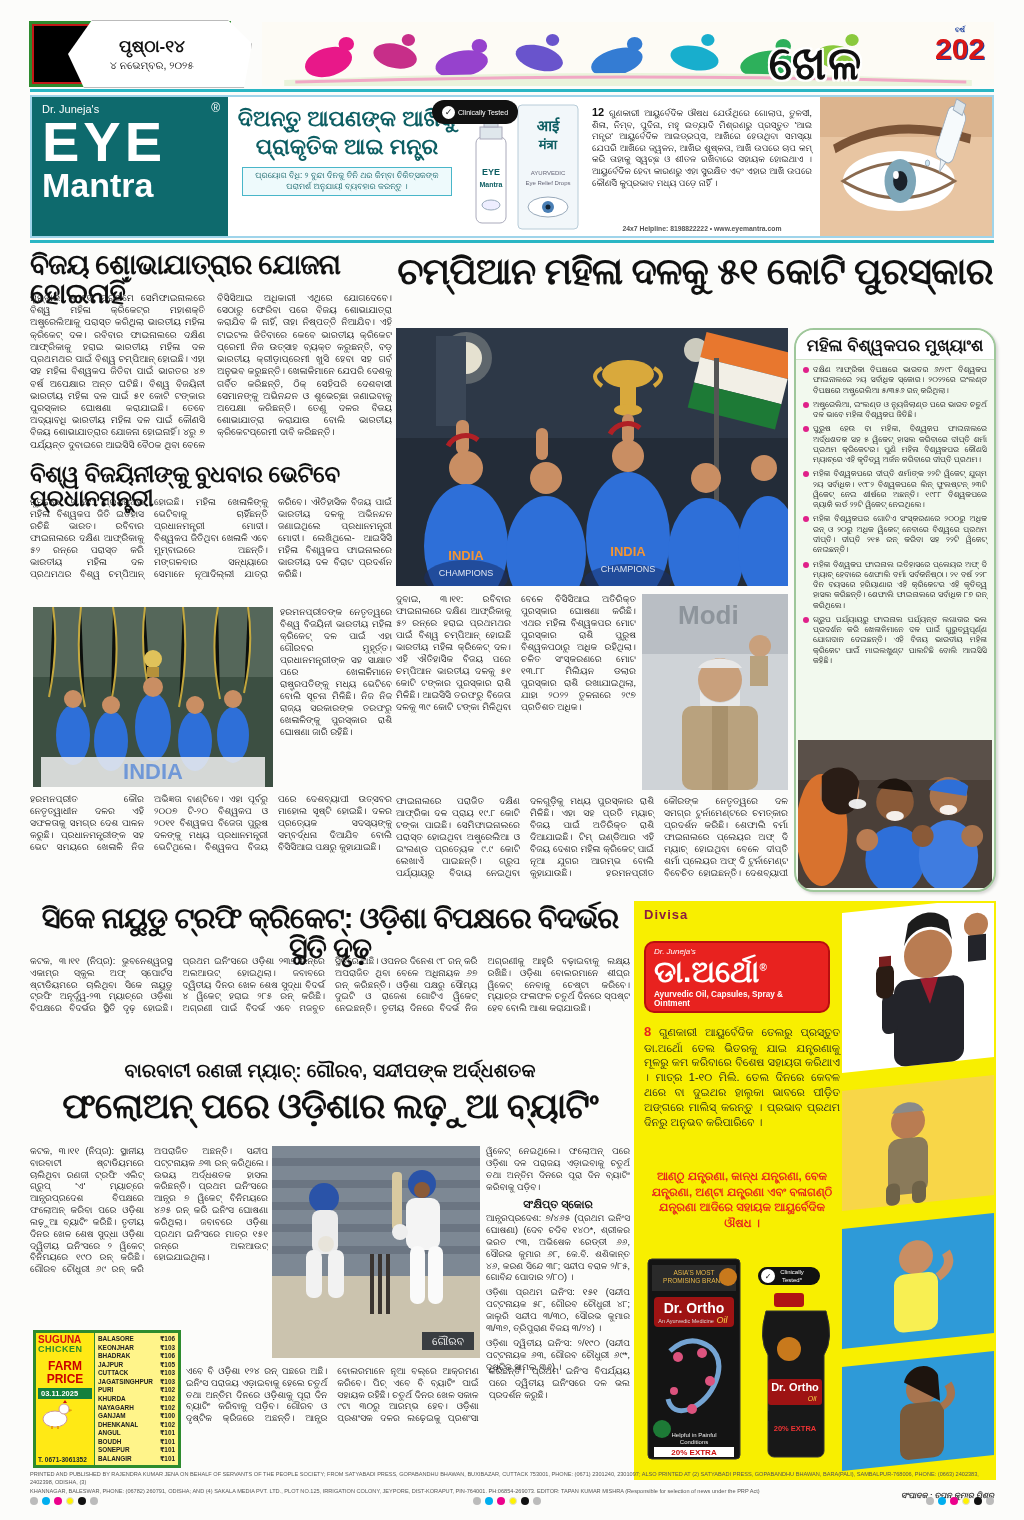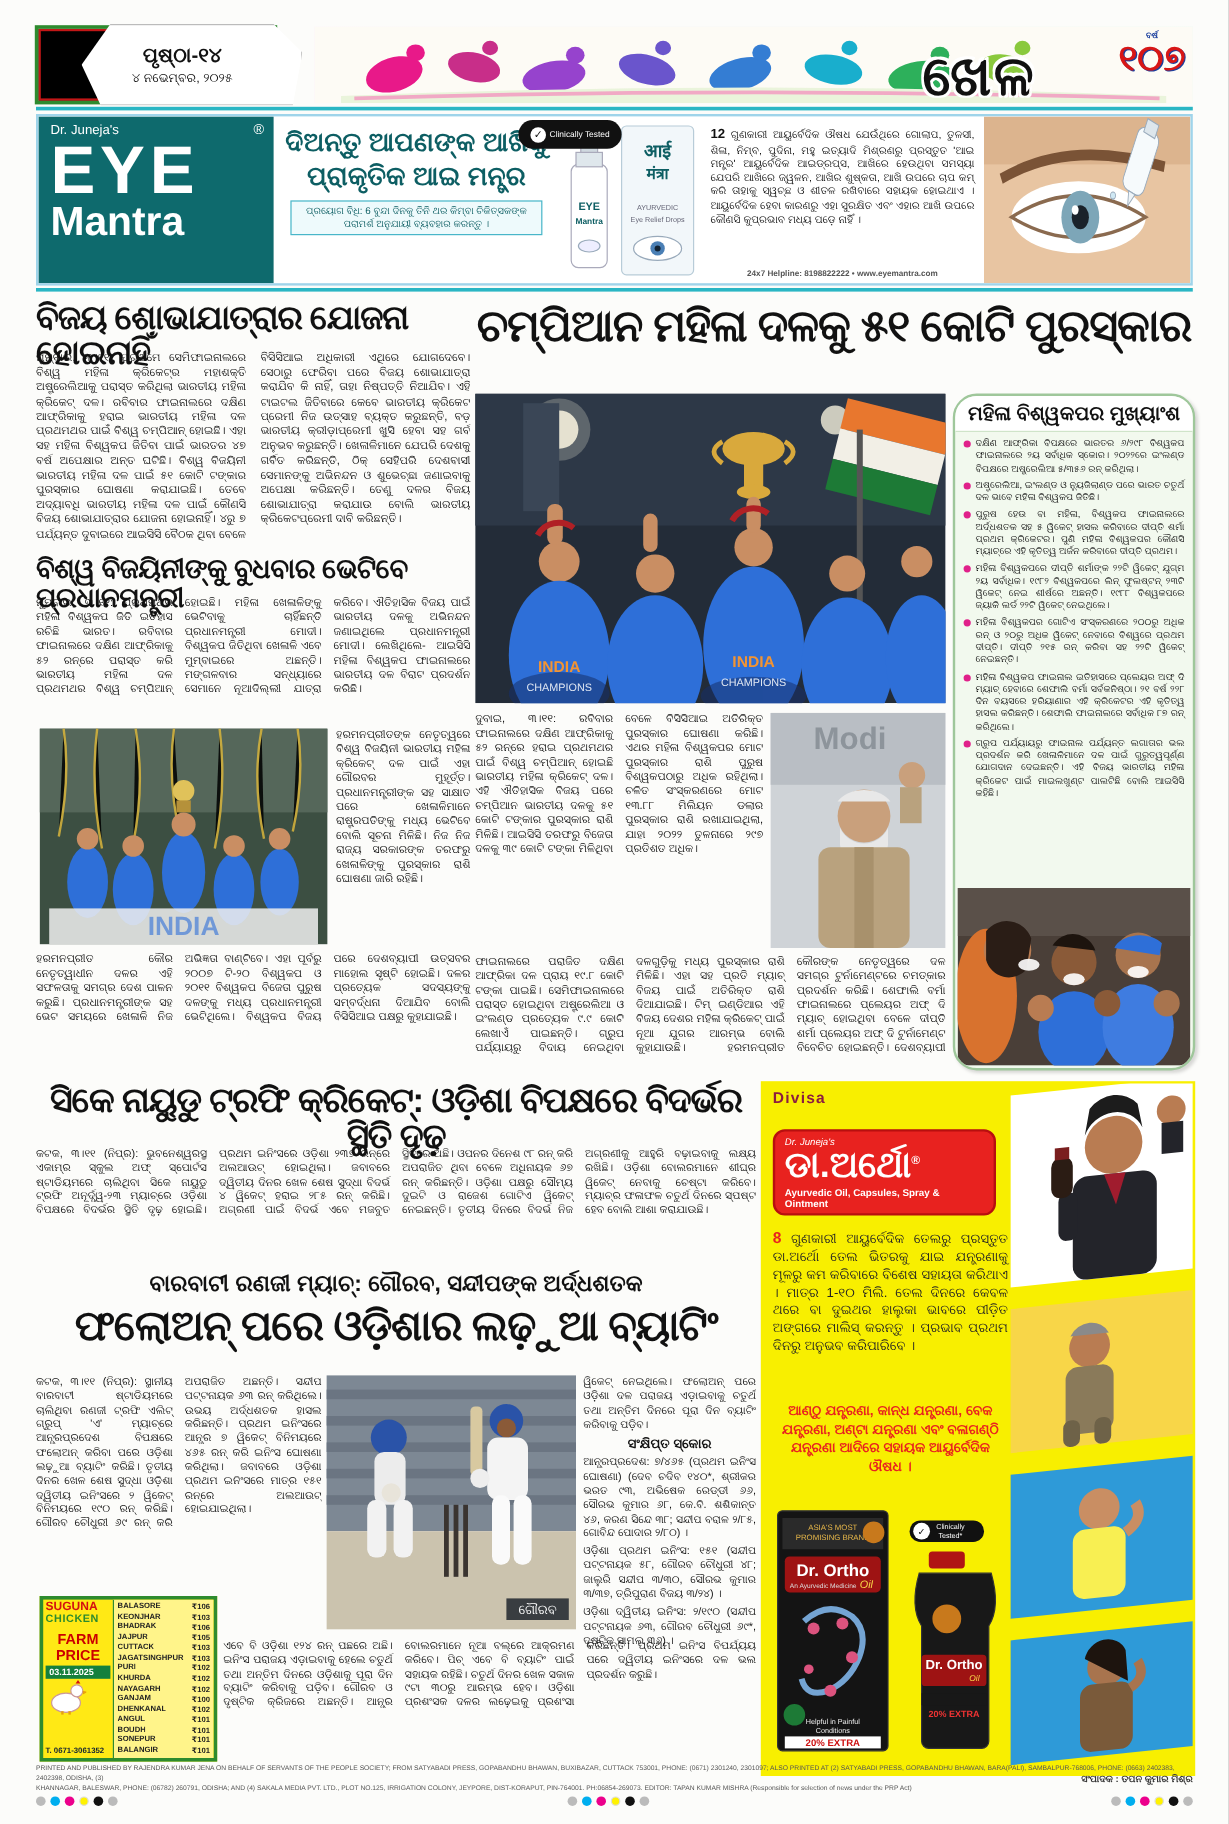--- a/index.html
+++ b/index.html
@@ -104,21 +104,21 @@
   .obody .l8{color:#e8221f;font-weight:bold;font-size:13px;}
   .osub{position:absolute;left:10px;top:268px;width:196px;text-align:center;color:#e8221f;font-weight:bold;font-size:11.5px;line-height:1.35;}
   .oprod{position:absolute;left:6px;top:340px;width:210px;height:230px;}
   .ohero{position:absolute;right:2px;top:2px;width:152px;height:570px;}
   .ohelp{position:absolute;right:8px;bottom:26px;width:180px;text-align:center;color:#173a66;}
   .ohelp .h1{font-size:13px;font-weight:bold;}
   .ohelp .h2{font-size:12px;font-weight:bold;}
   .ohelp .h3{font-size:7.5px;color:#444;}
   
   .foot{position:absolute;left:30px;top:1470px;width:964px;font-size:5.6px;color:#555;line-height:1.5;}
-  .foot .ed{position:absolute;right:0;top:7px;font-size:8px;color:#333;font-weight:bold;}
+  .foot .ed{position:absolute;right:0;top:20px;font-size:8px;color:#333;font-weight:bold;font-style:italic;}
   .regmarks{position:absolute;top:1497px;left:30px;right:30px;height:10px;}
   .rg{position:absolute;display:flex;gap:4px;align-items:center;}
   .rg span{width:8px;height:8px;border-radius:50%;display:inline-block;}
   .dot-g{background:#bbb;} .dot-c{background:#00aeef;} .dot-m{background:#ec008c;} .dot-y{background:#fff200;border:1px solid #ddd;} .dot-k{background:#111;}
   svg{display:block;}
 </style>
 </head>
 <body>
 
 <div class="page">
@@ -150,36 +150,36 @@
           <circle cx="470" cy="24" r="7" fill="#17a84b"></circle>
           <ellipse cx="520" cy="36" rx="20" ry="12" fill="#7ec42a" transform="rotate(16 520 36)"></ellipse>
           <circle cx="532" cy="18" r="6" fill="#7ec42a"></circle>
           <path d="M20 58 Q 330 44 640 58 L640 64 L20 64 Z" fill="#e8f3d9"></path>
           <path d="M30 60 Q 330 50 635 60" stroke="#f0a0c0" stroke-width="3" fill="none"></path>
         </g>
       </svg>
       <div class="khela">ଖେଳ</div>
       <div class="logo107">
         <div class="s">ବର୍ଷ</div>
-        <div class="n">୧୦୭</div>
+        <div class="n">202</div>
       </div>
     </div>
   </div>
   <div class="rule-teal" style="top:89px"></div>
 
   <div class="eyead">
     <div class="eyelogo">
       <div class="dj">Dr. Juneja's</div>
       <div class="big">EYE</div>
       <div class="man">Mantra</div>
       <div class="reg">®</div>
     </div>
     <div class="eyemid">
       <div class="hl">ଦିଅନ୍ତୁ ଆପଣଙ୍କ ଆଖିକୁ ପ୍ରାକୃତିକ ଆଇ ମନ୍ତ୍ର</div>
-      <div class="use">ପ୍ରୟୋଗ ବିଧି: 6 ବୁନ୍ଦା ଦିନକୁ ତିନି ଥର କିମ୍ବା ଚିକିତ୍ସକଙ୍କ ପରାମର୍ଶ ଅନୁଯାୟୀ ବ୍ୟବହାର କରନ୍ତୁ ।</div>
+      <div class="use">ପ୍ରୟୋଗ ବିଧି: ୨ ବୁନ୍ଦା ଦିନକୁ ତିନି ଥର କିମ୍ବା ଚିକିତ୍ସକଙ୍କ ପରାମର୍ଶ ଅନୁଯାୟୀ ବ୍ୟବହାର କରନ୍ତୁ ।</div>
     </div>
     <div class="eyeprod">
       <svg width="118" height="139" viewBox="0 0 118 139">
         <rect x="52" y="8" width="60" height="124" rx="4" fill="#f2f7fa" stroke="#b8ccd8"></rect>
         <text x="82" y="34" font-size="15" font-weight="bold" fill="#0d5e63" text-anchor="middle">आई</text>
         <text x="82" y="52" font-size="13" font-weight="bold" fill="#0d5e63" text-anchor="middle">मंत्रा</text>
         <text x="82" y="78" font-size="6" fill="#667" text-anchor="middle">AYURVEDIC</text>
         <text x="82" y="88" font-size="6" fill="#667" text-anchor="middle">Eye Relief Drops</text>
         <ellipse cx="82" cy="110" rx="20" ry="10" fill="#fff" stroke="#9ab"></ellipse>
         <circle cx="82" cy="110" r="6" fill="#4a7fb5"></circle>

